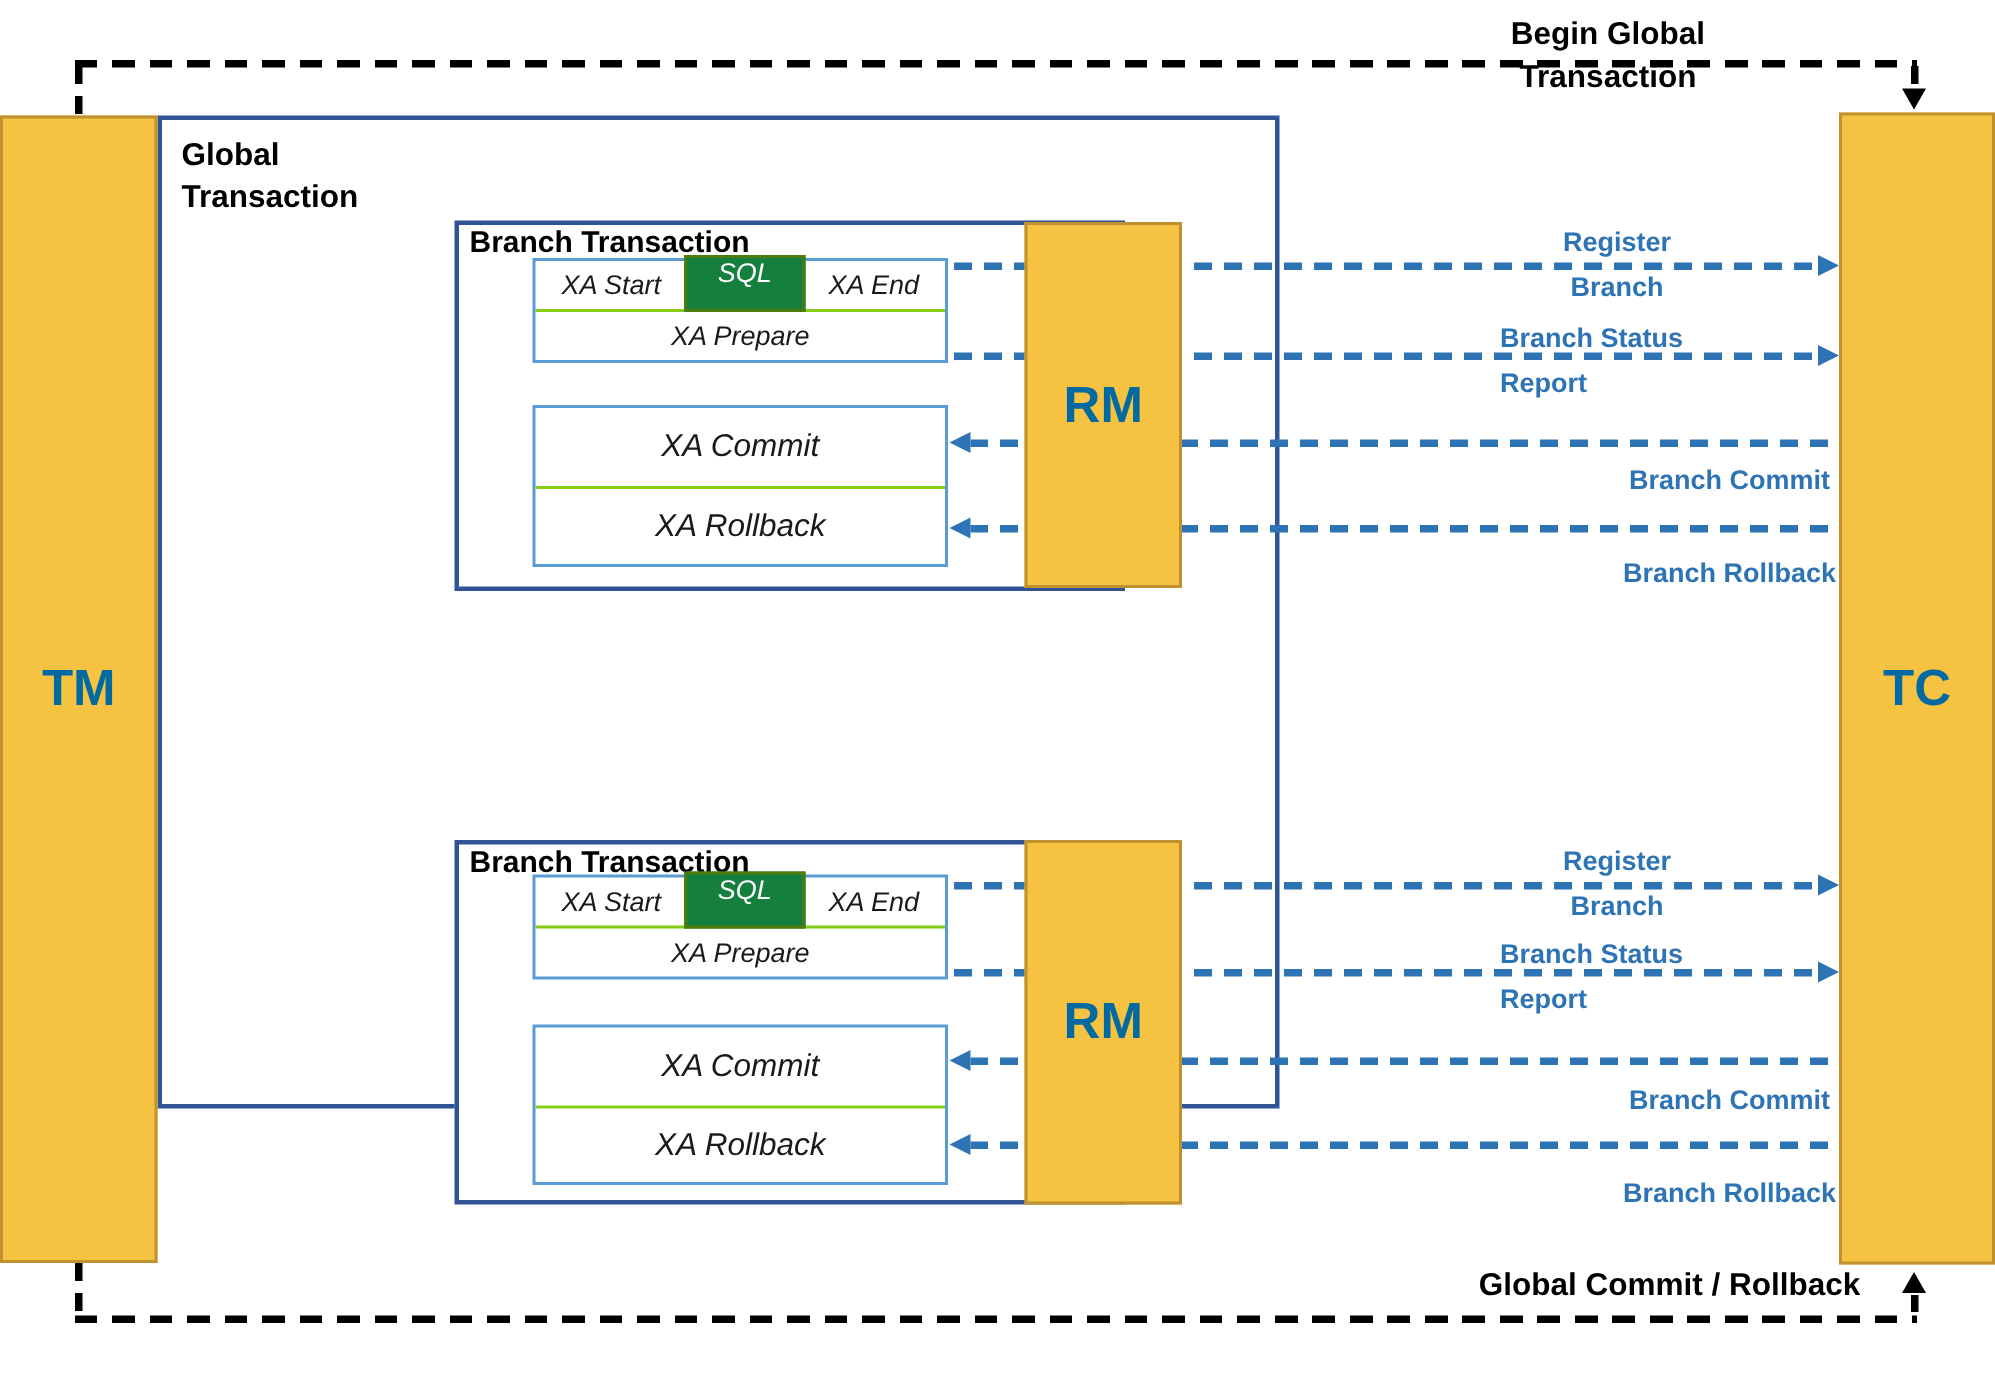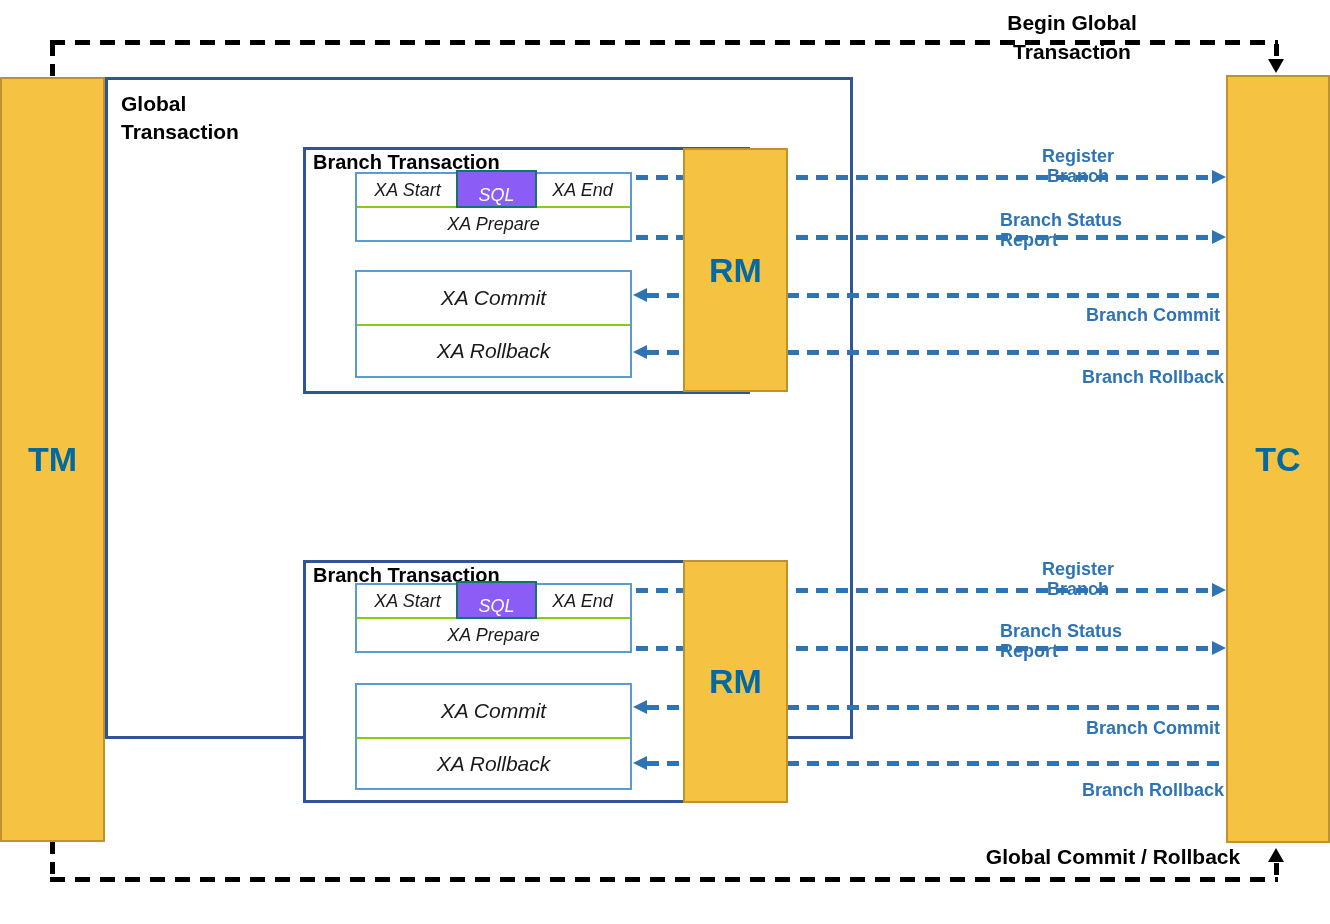--- a/index.html
+++ b/index.html
@@ -19,39 +19,39 @@
 
   
   .itable{position:absolute;border:2px solid #5B9BD5;box-sizing:border-box;background:#fff;z-index:1;}
   .irow{position:relative;width:100%;}
   .irow.sep{border-top:2px solid #84cc16;box-sizing:border-box;}
   .cell{position:absolute;top:0;bottom:0;display:flex;align-items:center;justify-content:center;
         font-style:italic;font-size:18px;color:#1a1a1a;}
   .cell.big{font-size:21px;}
   .vdiv{position:absolute;top:0;bottom:0;width:2px;background:#5B9BD5;}
 
-  .sqlbox{position:absolute;background:#8b5cf6;border:2px solid #0f766e;box-sizing:border-box;
-          display:flex;align-items:flex-end;justify-content:center;z-index:2;}
+  .sqlbox{position:absolute;background:#15803d;border:2px solid #4d7c0f;box-sizing:border-box;
+          display:flex;align-items:flex-start;justify-content:center;z-index:2;}
   .sqlbox span{color:#ffffff;font-style:italic;font-size:18px;}
 
   
   .seg{position:absolute;z-index:1;}
   .hblack{height:5px;background:repeating-linear-gradient(90deg,#000 0 15px,transparent 15px 25px);}
   .vblack{width:5px;background:repeating-linear-gradient(180deg,#000 0 12px,transparent 12px 20px);}
   .hblue{height:5px;background:repeating-linear-gradient(90deg,#2E74B5 0 12px,transparent 12px 20px);}
 
   
   .tri{position:absolute;width:0;height:0;z-index:1;}
   .tri.right{border-top:7px solid transparent;border-bottom:7px solid transparent;border-left:14px solid #2E74B5;}
   .tri.left{border-top:7px solid transparent;border-bottom:7px solid transparent;border-right:14px solid #2E74B5;}
   .tri.down{border-left:8px solid transparent;border-right:8px solid transparent;border-top:14px solid #000;}
   .tri.up{border-left:8px solid transparent;border-right:8px solid transparent;border-bottom:14px solid #000;}
 
   
-  .msg{position:absolute;color:#2E74B5;font-weight:bold;font-size:18px;line-height:20px;z-index:3;}
+  .msg{position:absolute;color:#2E74B5;font-weight:bold;font-size:18px;line-height:30px;z-index:3;}
   .msg.center{text-align:center;}
   .msg.rightal{text-align:right;}
   .blab{position:absolute;color:#000;font-weight:bold;font-size:21px;line-height:29px;text-align:center;z-index:3;}
 </style>
 </head>
 <body>
 
 <div class="canvas">
 
   <div class="seg vblack" style="left:50px;top:44px;height:33px"></div>

